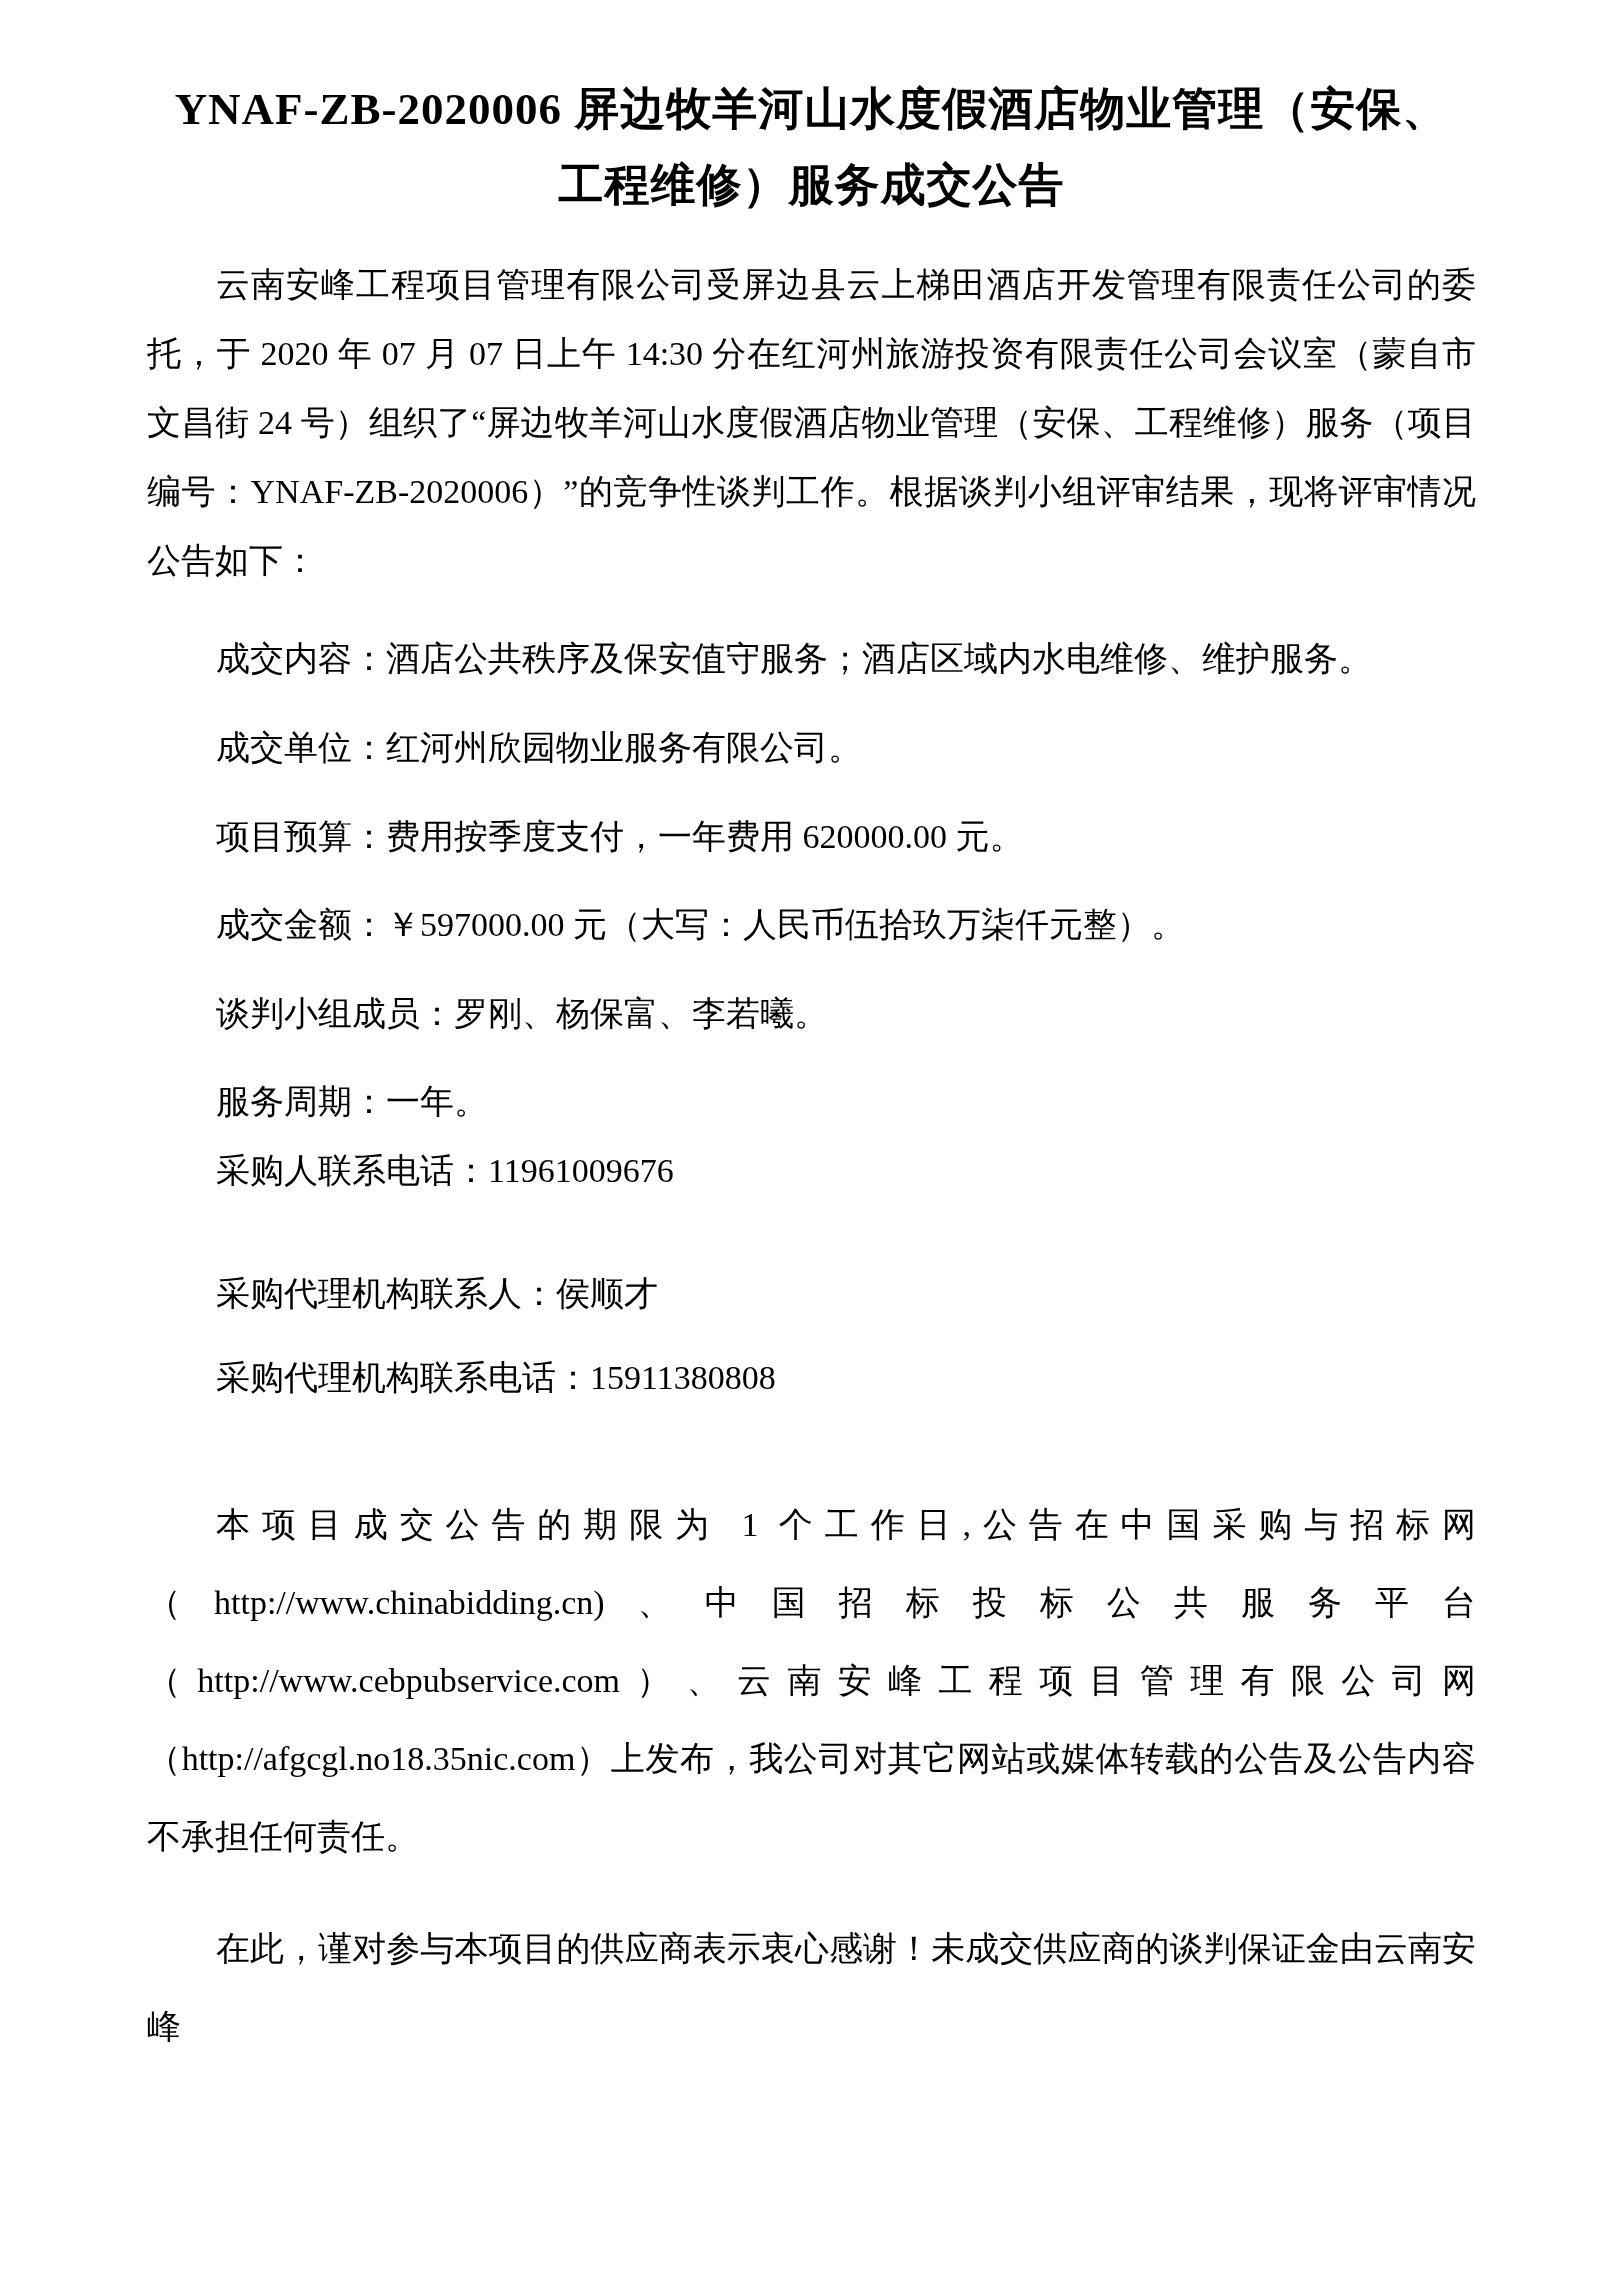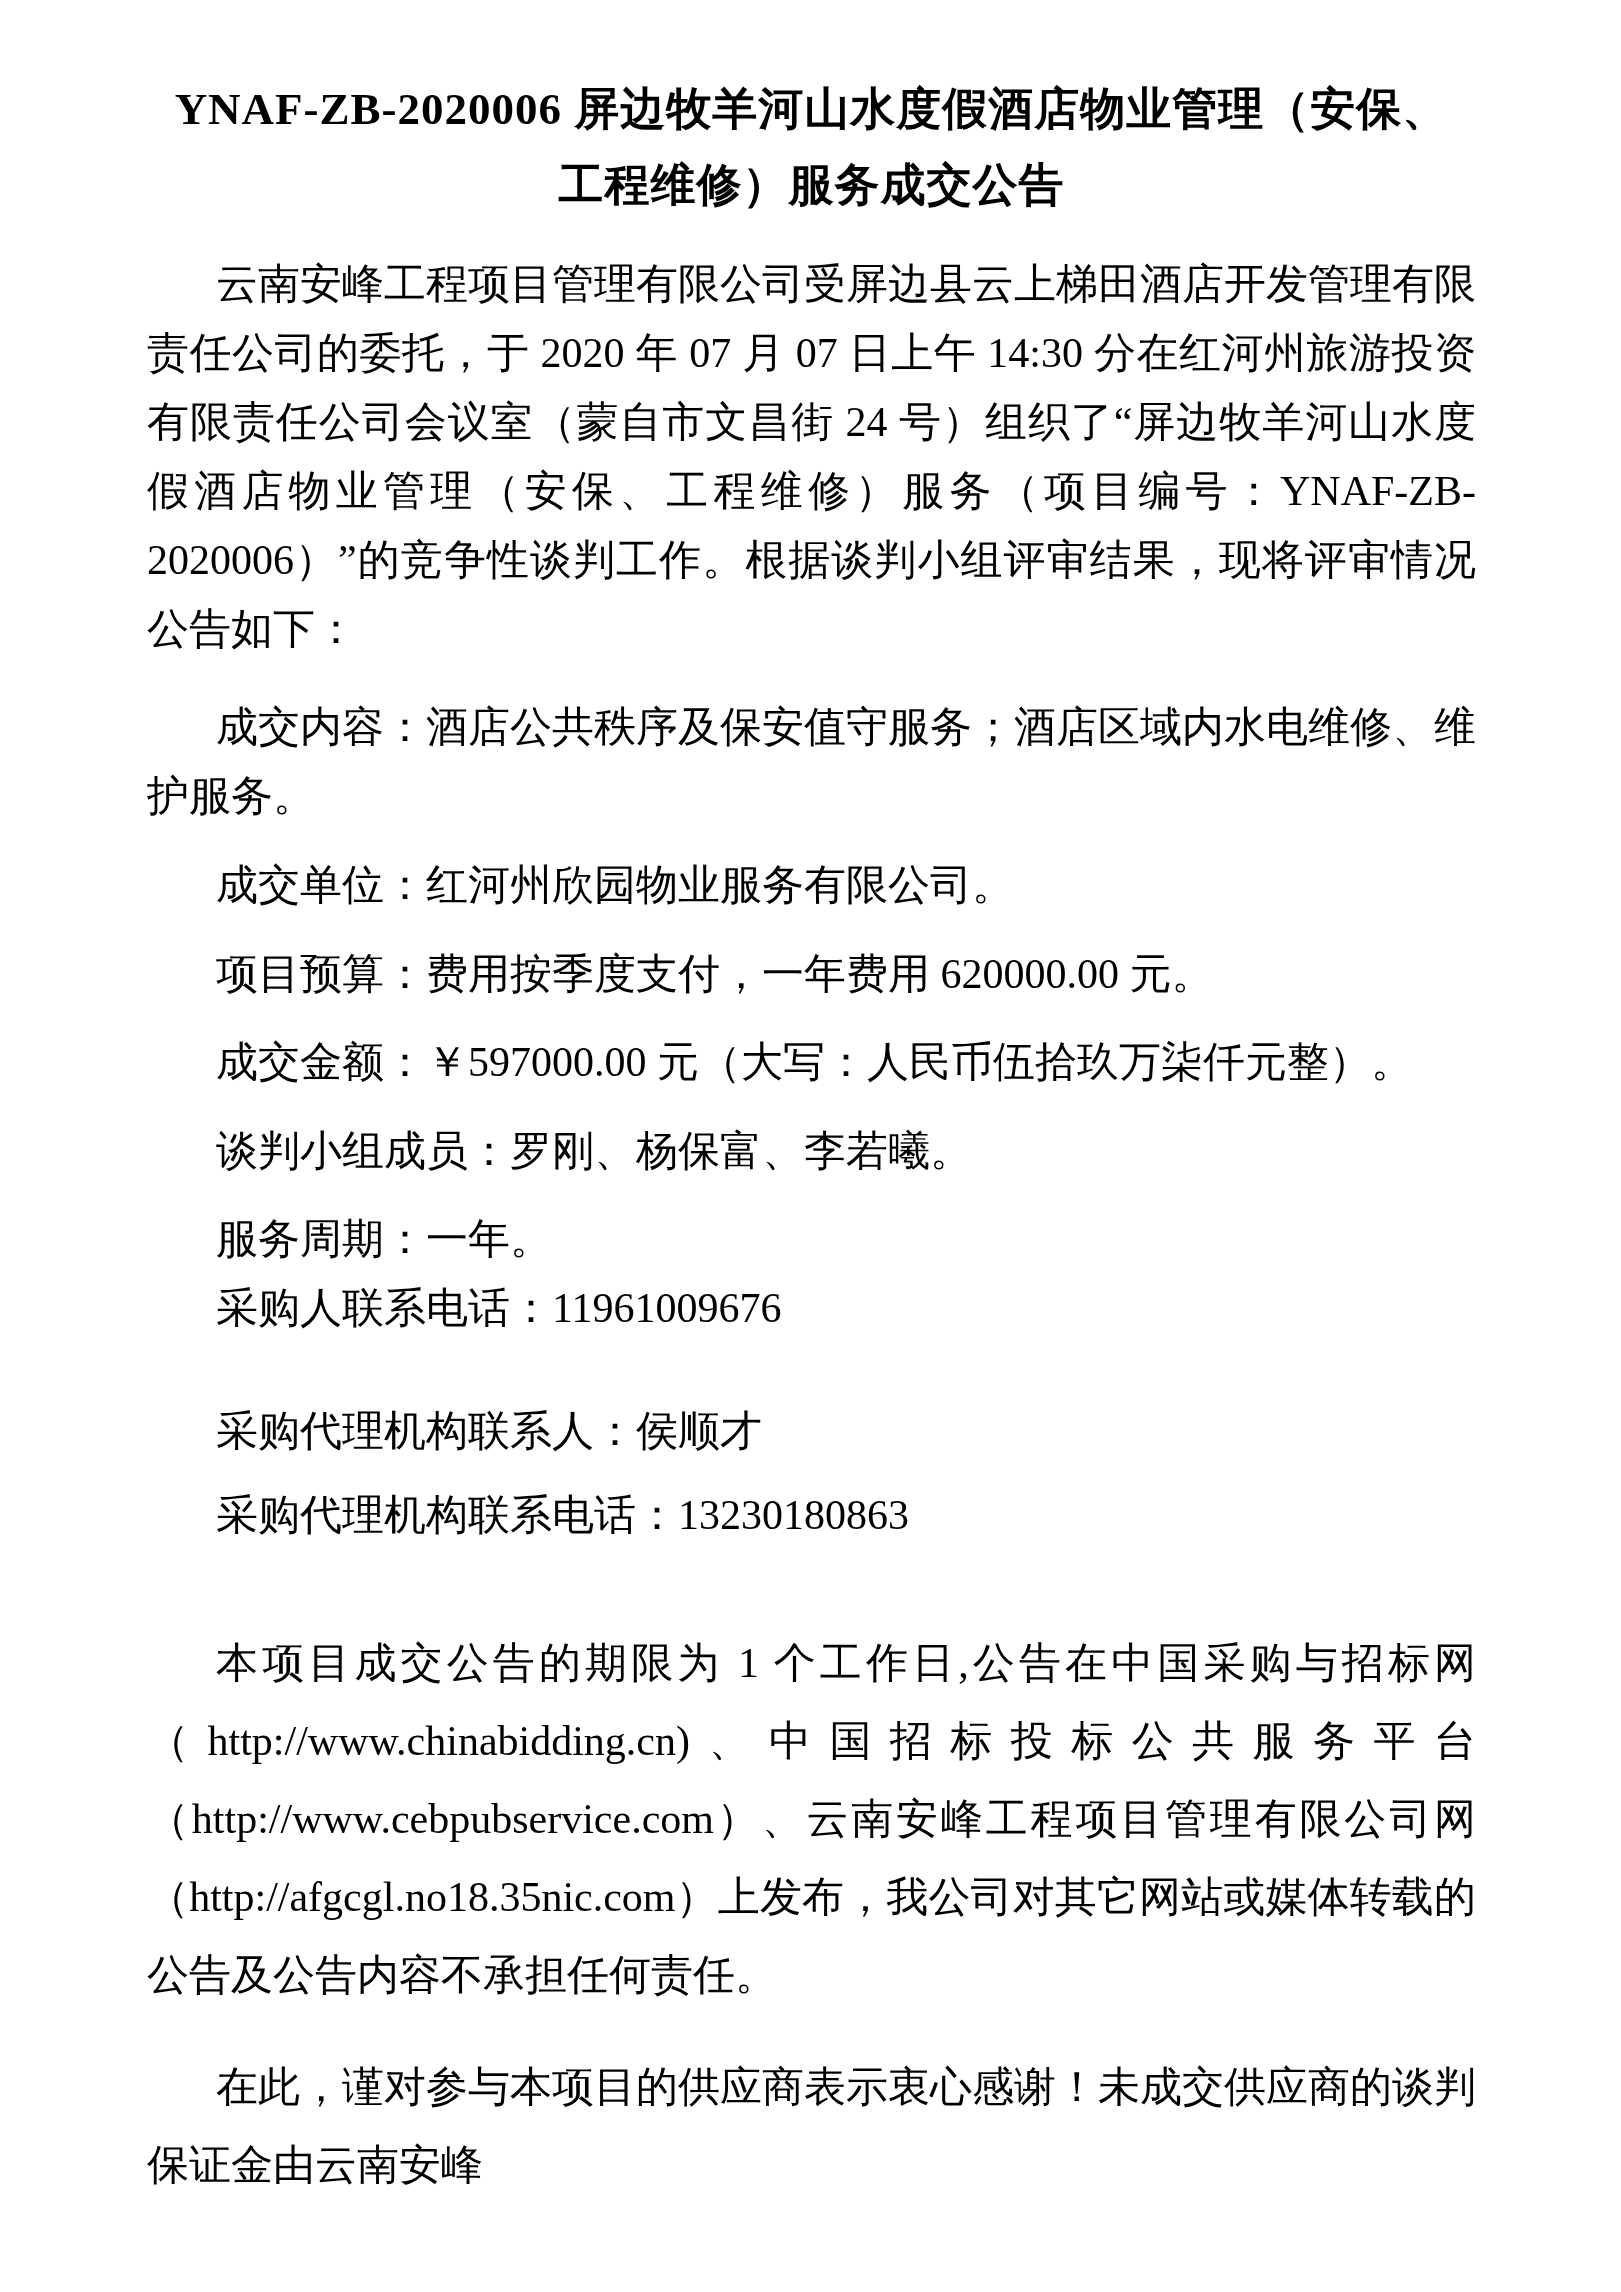--- a/index.html
+++ b/index.html
@@ -23,21 +23,21 @@
     margin: 0;
     font-size: 45px;
     font-weight: bold;
     text-align: center;
     line-height: 76px;
     letter-spacing: 1px;
   }
   .doc-title .title-line { display: block; }
   p { margin: 0; }
   .body-text {
-    font-size: 42px;
+    font-size: 34px;
     line-height: 69px;
   }
   .para-intro {
     margin-top: 27.4px;
     text-align: justify;
     text-indent: 69px;
   }
   .detail-heading {
     margin-top: 27.4px;
     text-indent: 69px;
@@ -88,20 +88,20 @@
 
   <p class="body-text item-line">谈判小组成员：罗刚、杨保富、李若曦。</p>
 
   <p class="body-text item-line">服务周期：一年。</p>
 
 
   <p class="body-text contact-line">采购人联系电话：11961009676</p>
 
   <p class="body-text contact-line gap-mid">采购代理机构联系人：侯顺才</p>
 
-  <p class="body-text contact-line gap-small">采购代理机构联系电话：13230180863</p>
+  <p class="body-text contact-line gap-small">采购代理机构联系电话：15911380808</p>
 
   <p class="body-text para-publish">本项目成交公告的期限为 1 个工作日,公告在中国采购与招标网（http://www.chinabidding.cn)、中国招标投标公共服务平台（http://www.cebpubservice.com）、云南安峰工程项目管理有限公司网（http://afgcgl.no18.35nic.com）上发布，我公司对其它网站或媒体转载的公告及公告内容不承担任何责任。</p>
 
   <p class="body-text para-thanks">在此，谨对参与本项目的供应商表示衷心感谢！未成交供应商的谈判保证金由云南安峰</p>
 
 </div>
 
 
 </body></html>

